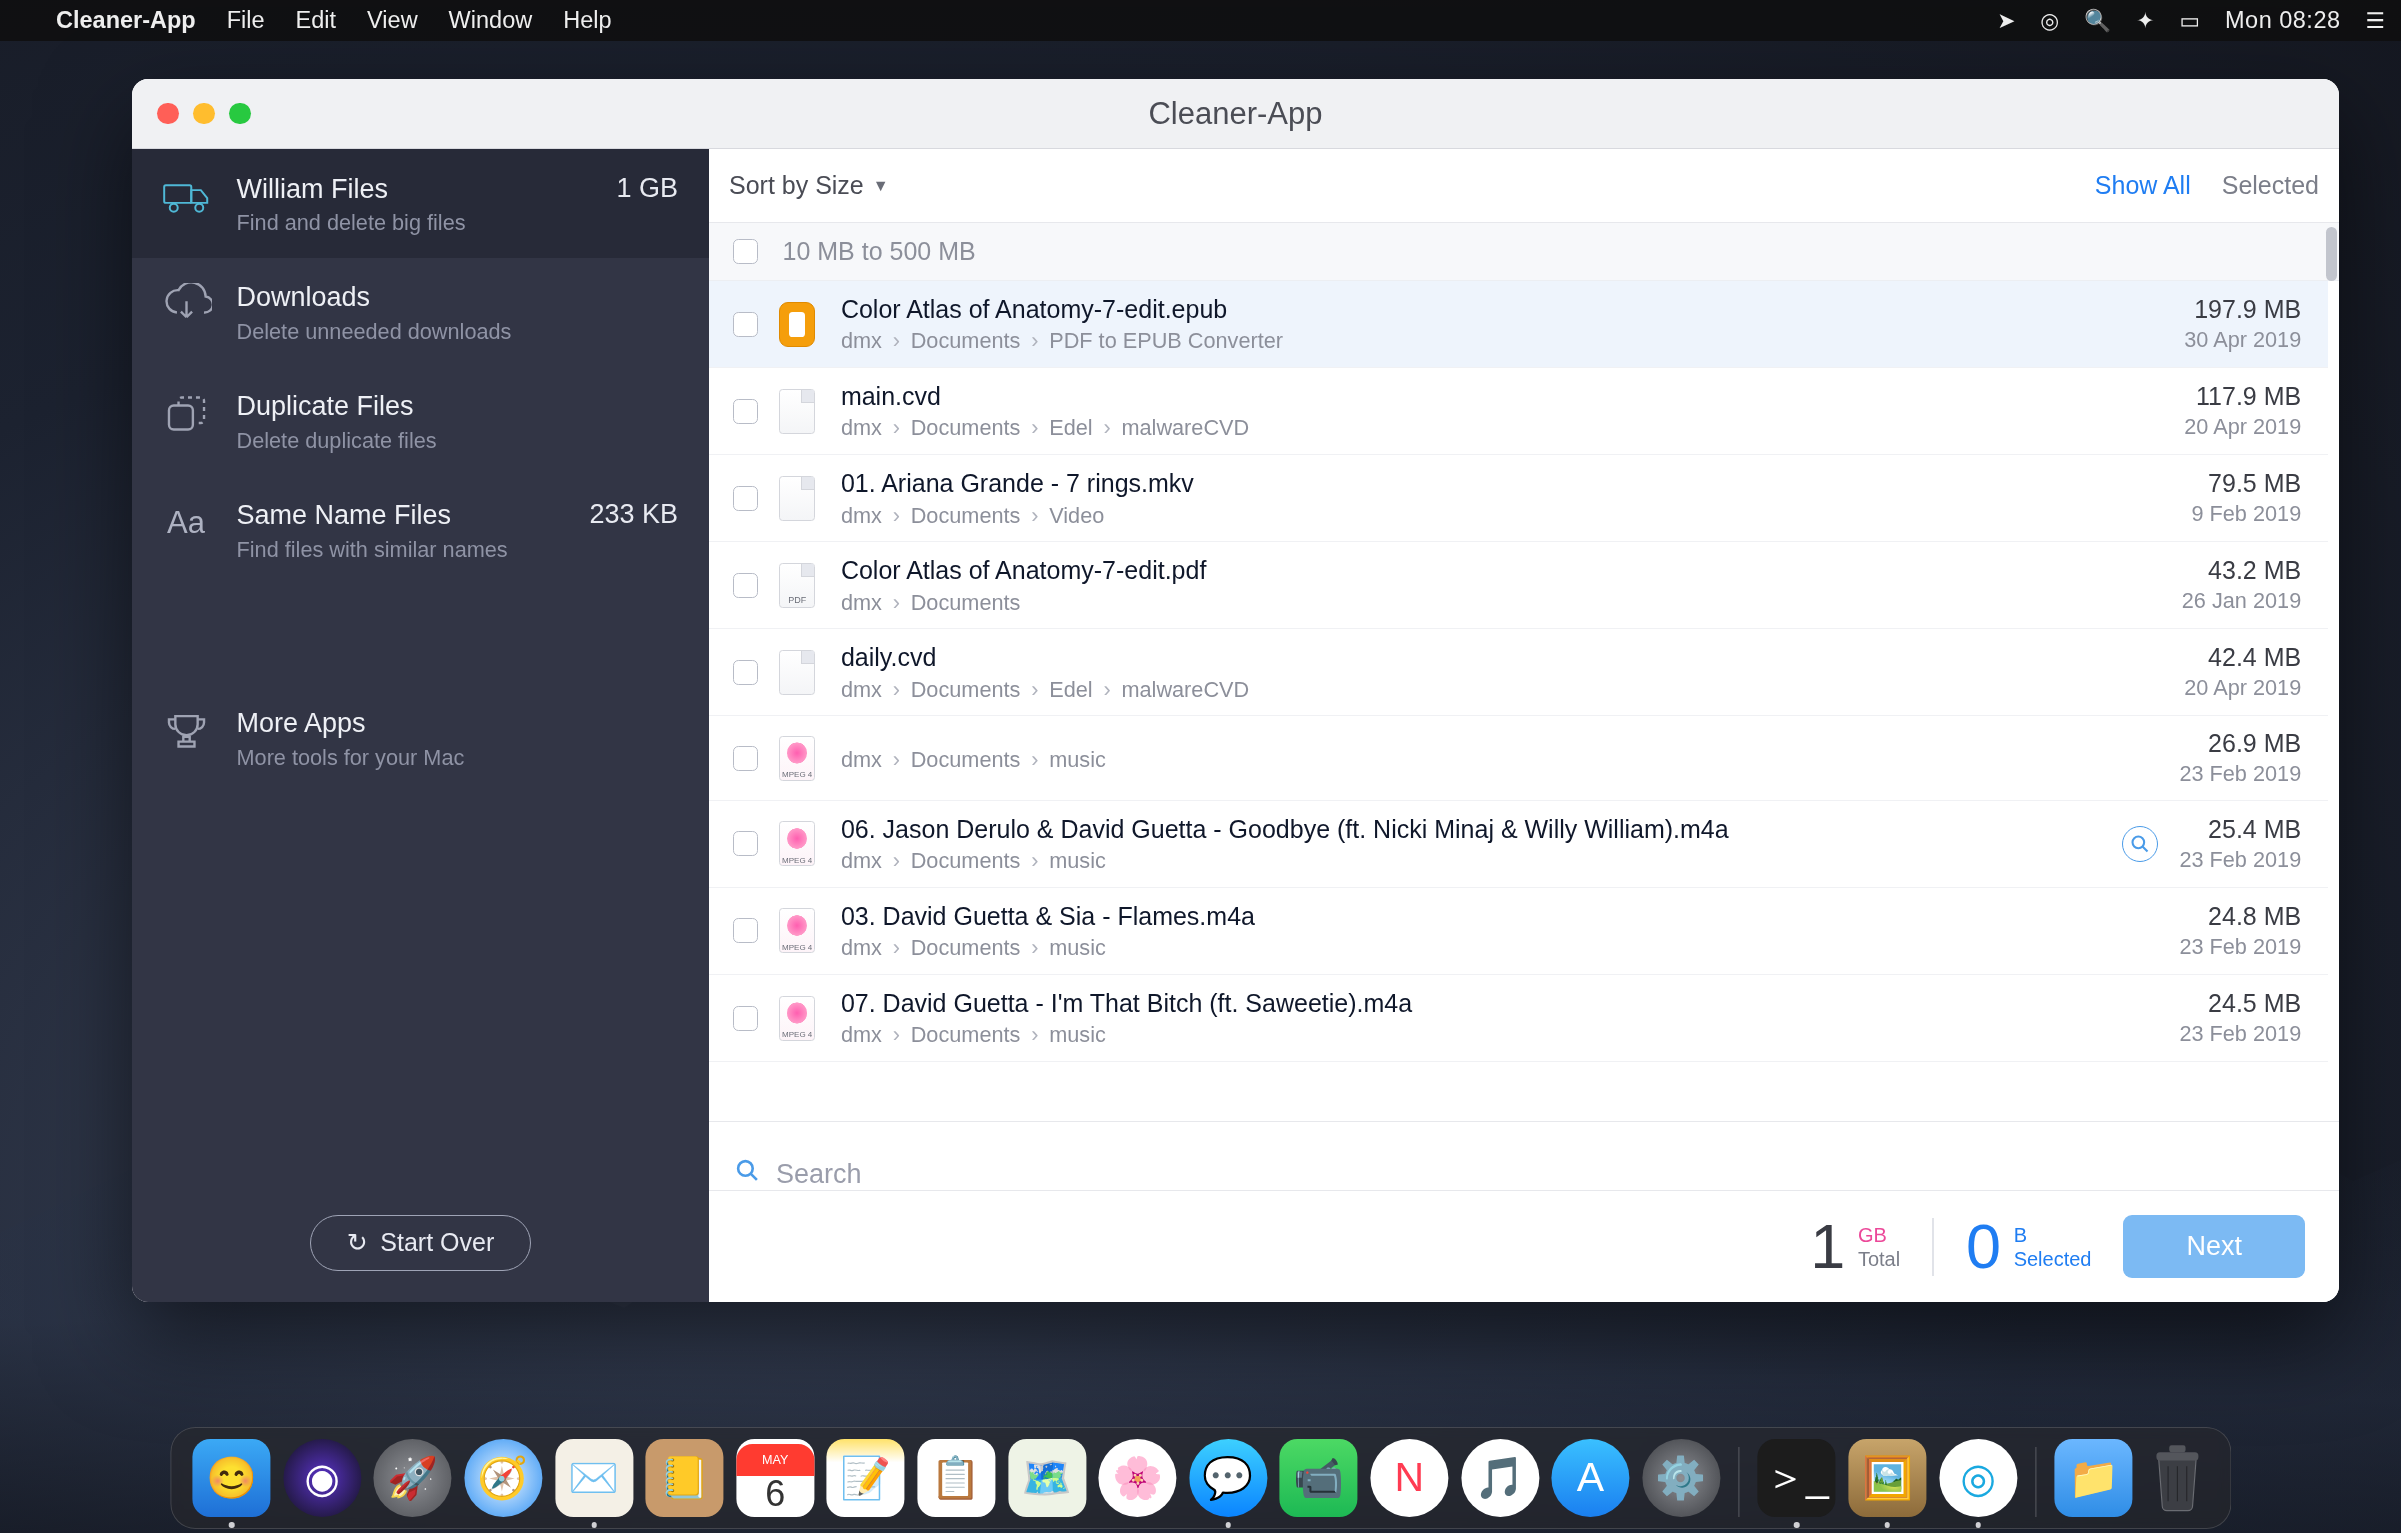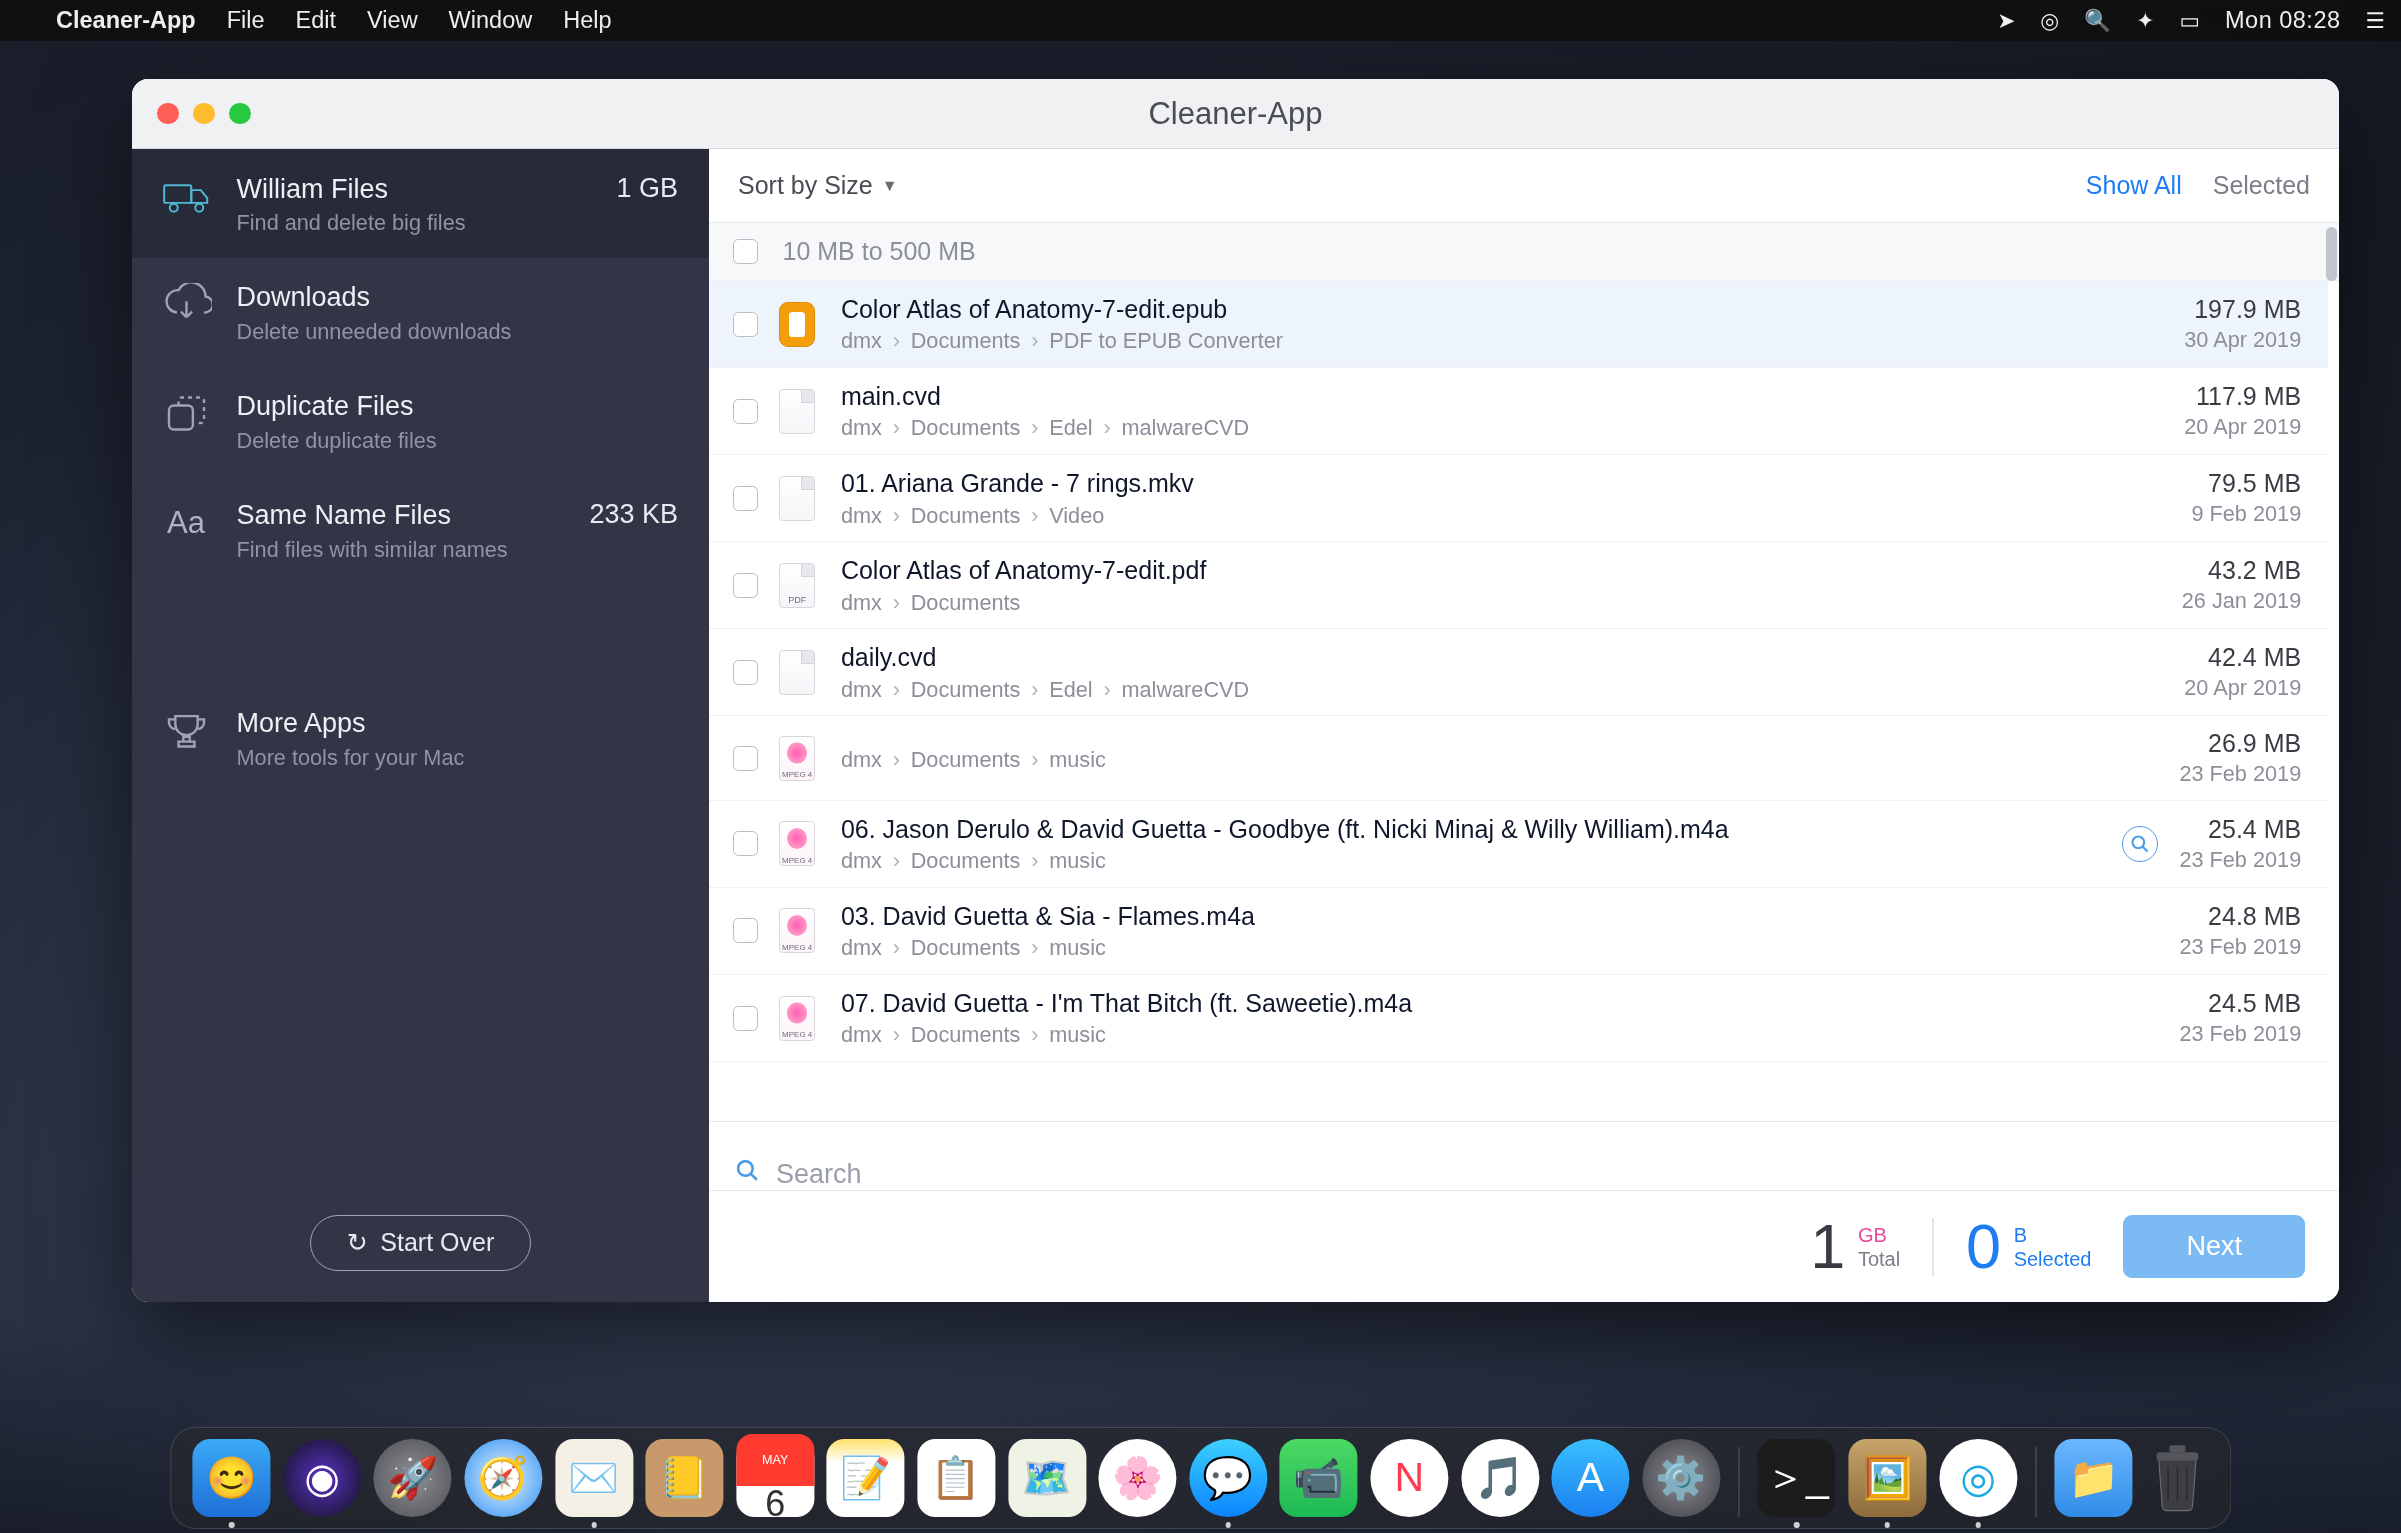--- a/index.html
+++ b/index.html
@@ -40,21 +40,21 @@
   .sb-title { font-size:27px; color:#eef0f5; line-height:1.2; }
   .sb-sub { font-size:21.7px; color:#8f93a5; margin-top:5.4px; }
   .sb-meta { font-size:27px; color:#e8eaf1; white-space:nowrap; margin-left:9px;text-align:right; }
   .sb-spacer { flex:1; }
   .sb-bottom { padding:31px; display:flex; justify-content:center; }
   .startover { border:1.8px solid #9fa4b6; color:#e8eaf2; background:transparent; border-radius:36px; padding:12.6px 36px; font-size:25px; display:flex; align-items:center; gap:12.6px; cursor:pointer; }
 
   
   .main { flex:1; display:flex; flex-direction:column; background:#fff; min-width:0; }
 
-  .toolbar { height:74px; display:flex; align-items:center; padding:0 29px; border-bottom:0.9px solid #e7e8ec; font-size:25px; color:#3a3c44; }
+  .toolbar { height:74px; display:flex; align-items:center; padding:0 20px; border-bottom:0.9px solid #e7e8ec; font-size:25px; color:#3a3c44; }
   .toolbar .sort { color:#4a4c55; cursor:pointer; display:flex; align-items:center; gap:9px; }
   .toolbar .sort .caret{font-size:16px;color:#6a6d77;}
   .toolbar .filters { margin-left:auto; display:flex; gap:31px; }
   .toolbar .filter.blue { color:#1f7df2; font-weight:500; cursor:pointer; }
   .toolbar .filter.grey { color:#7b7e89; cursor:pointer; }
 
   .list-wrap { flex:1; overflow:hidden; position:relative; }
   .group-header { height:58px; background:#f7f8fa; border-bottom:0.9px solid #eceef2; display:flex; align-items:center; padding:0 23.5px 0 23.5px; gap:25px; color:#8c8f9a; font-size:25px; }
   .chk { width:25px; height:25px; border:1.8px solid #b8bcc7; border-radius:5.4px; background:#fff; flex:0 0 25px; cursor:pointer; }
   .rows { position:absolute; top:58px; left:0; right:10.8px; bottom:0; overflow-y:auto; }
@@ -457,21 +457,21 @@
 
 <div class="dock-wrap">
   <div class="dock">
     <div class="dicon" style="background:linear-gradient(#3ba9f5,#1e6fd6)">😊<span class="dot"></span></div>
     <div class="dicon round" style="background:radial-gradient(circle,#5a33c8,#101018)">◉</div>
     <div class="dicon round" style="background:radial-gradient(circle,#8f9196,#4c4e53)">🚀</div>
     <div class="dicon round" style="background:radial-gradient(circle,#eaf4ff,#2a8ff3)">🧭</div>
     <div class="dicon" style="background:#f4f0e6">✉️<span class="dot"></span></div>
     <div class="dicon" style="background:#c89a6b">📒</div>
     <div class="dicon" style="background:#fff;color:#333;flex-direction:column;font-size:14.4px;">
-        <div style="background:#ff3b30;color:#fff;width:100%;text-align:center;border-radius:16px 16px 0 0;font-size:12.6px;padding:19px 0;">MAY</div>
+        <div style="background:#ff3b30;color:#fff;width:100%;text-align:center;border-radius:16px 16px 0 0;font-size:12.6px;padding:9px 0;">MAY</div>
         <div style="font-size:36px;line-height:1">6</div>
       </div>
     <div class="dicon" style="background:linear-gradient(#ffe26a,#fff 30%)">📝</div>
     <div class="dicon" style="background:#fff;color:#333">📋</div>
     <div class="dicon" style="background:#eef3e6">🗺️</div>
     <div class="dicon round" style="background:#fff">🌸</div>
     <div class="dicon round" style="background:linear-gradient(#3dd0ff,#0a84ff)">💬<span class="dot"></span></div>
     <div class="dicon" style="background:linear-gradient(#4cd964,#1db954)">📹</div>
     <div class="dicon round" style="background:#fff;color:#ff3b52">N</div>
     <div class="dicon round" style="background:#fff">🎵</div>

